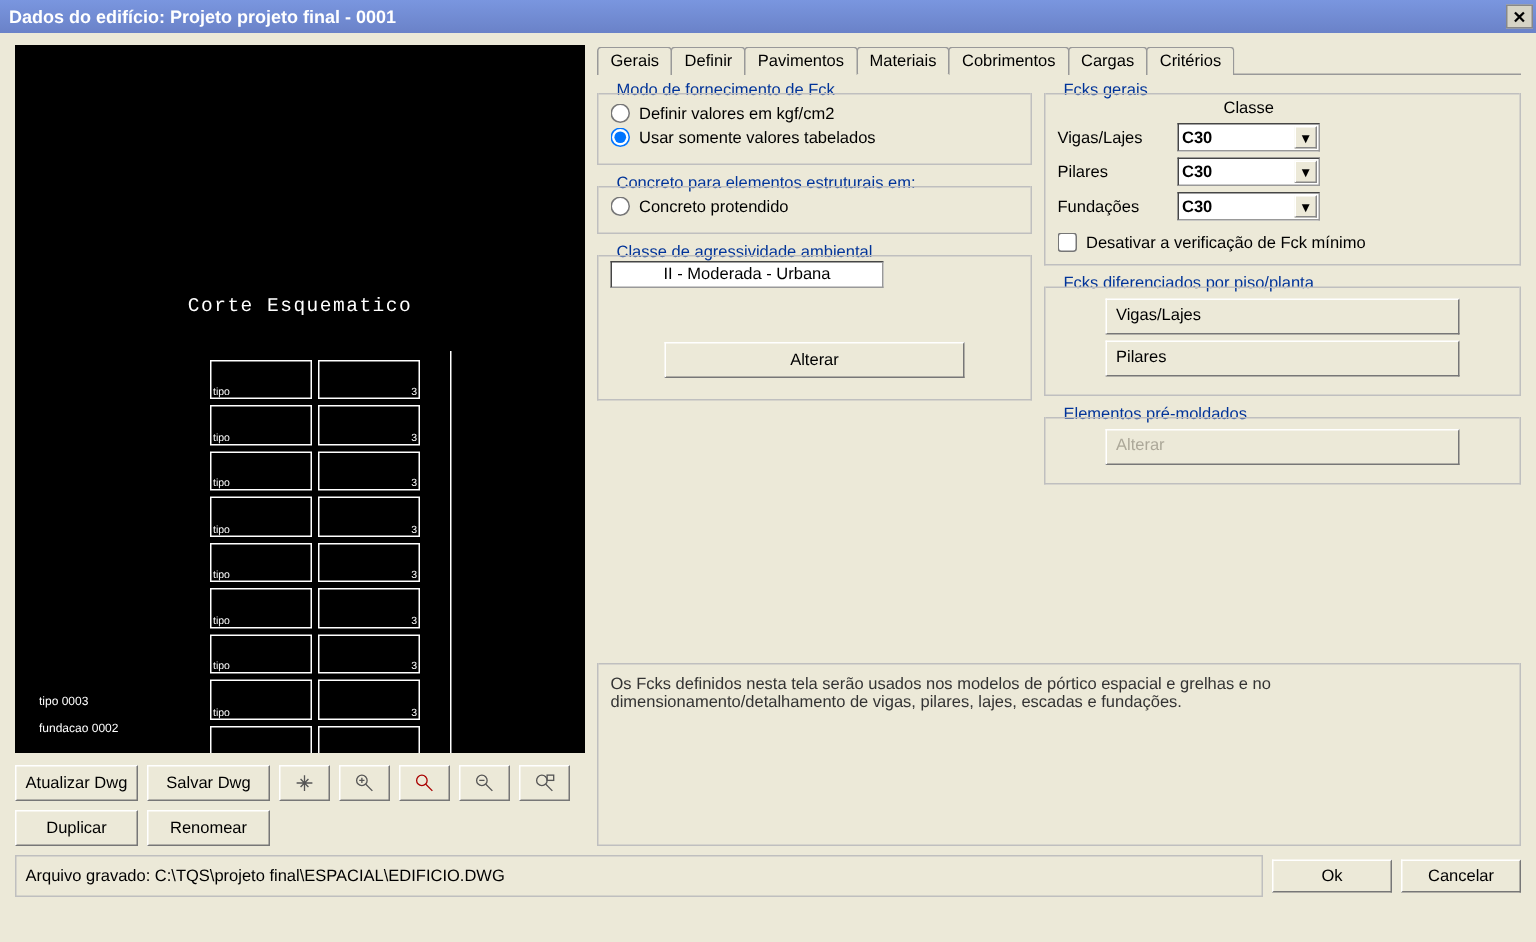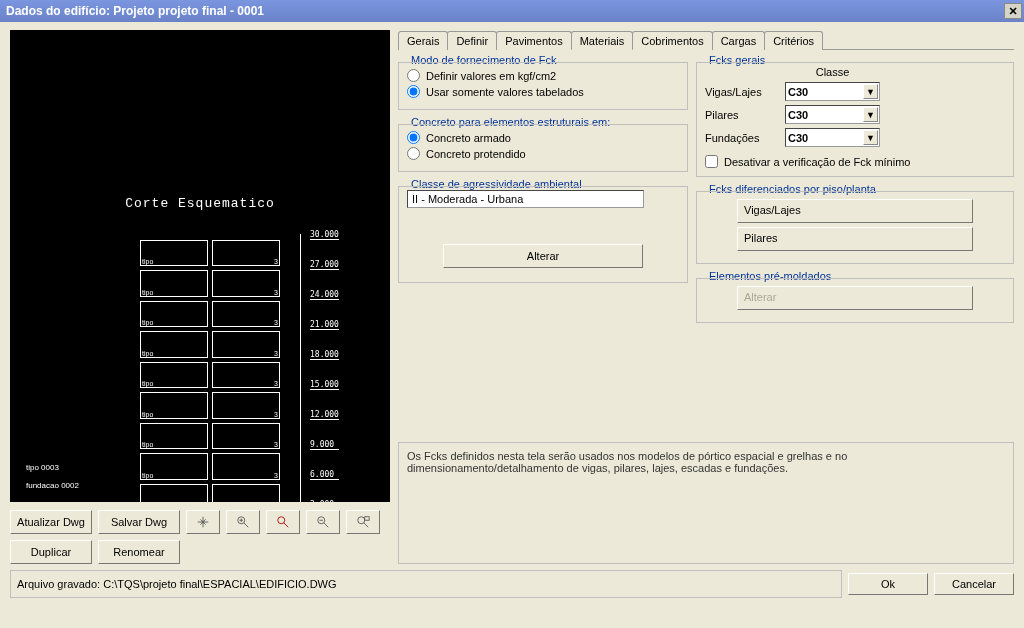--- a/index.html
+++ b/index.html
@@ -42,21 +42,21 @@
     .radio-row input { margin:0; }
     .drop-row { display:flex; align-items:center; margin:4px 0; font-size:11px;}
     .drop-row label { width:80px; }
     .select-box { width:95px; height:19px; background:#fff; border:1px inset #999; display:flex; align-items:center; padding:0 2px; font-size:11px; position:relative;font-weight:bold;}
     .select-box .arrow { width:15px; height:15px; background:#ECE9D8; border:1px solid #888; border-top-color:#fff; border-left-color:#fff; position:absolute; right:1px; top:1px; display:flex; align-items:center; justify-content:center; font-size:9px;}
     .chk-row { display:flex; align-items:center; gap:6px; margin-top:8px; font-size:11px;}
     .chk-row input{margin:0}
     .wide-btn { width:236px; margin:4px auto; display:block;}
     .disabled-box { color:#A0A0A0; }
     .disabled-box .btn { color:#ACA899; }
-    .text-box { background:#fff; border:1px inset #999; padding:2px 4px; font-size:11px; height:18px; width:237px; }
+    .text-box { background:#fff; border:1px inset #999; padding:2px 4px; font-size:11px; height:18px; width:182px;text-align:center; }
     .status-text { border:1px solid #BFBFBF; border-top:none; padding:8px; font-size:11px; color:#333; position:relative; margin-top:14px; flex:1; min-height:80px;}
     .status-text .gbox-border-top{border-top:1px solid #BFBFBF;}
     .footer { margin-top:6px; display:flex; align-items:center; gap:6px; }
     .filepath-box { flex:1; border:1px solid #BFBFBF; padding:1px 6px; height:28px; display:flex; align-items:center; font-size:11px;}
     .foot-btn { width:80px; height:22px; }
     svg{width:14px;height:14px}
   </style>
 </head>
 <body>
 
@@ -66,32 +66,20 @@
   <div class="close-btn">✕</div>
 </div>
 
 <div class="content">
   <div class="layout">
 
     <div class="left-panel">
       <div class="preview">
         <div class="preview-title">Corte Esquematico</div>
         <div class="axes-line"></div>
-        <div class="tick-labels" id="ticks">
-            <div class="tick">30.000</div>
-            <div class="tick">27.000</div>
-            <div class="tick">24.000</div>
-            <div class="tick">21.000</div>
-            <div class="tick">18.000</div>
-            <div class="tick">15.000</div>
-            <div class="tick">12.000</div>
-            <div class="tick">9.000</div>
-            <div class="tick">6.000</div>
-            <div class="tick">3.000</div>
-          </div>
         <div class="building" id="building">
             <div class="bldg-row">
               <div class="bldg-cell"></div>
               <div class="bldg-cell"></div>
             </div>
             <div class="bldg-row">
               <div class="bldg-cell"></div>
               <div class="bldg-cell"></div>
             </div>
             <div class="bldg-row">
@@ -227,24 +215,20 @@
                 <input type="radio" name="fckmode" style="">
                 <span>Definir valores em kgf/cm2</span>
               </div>
             <div class="radio-row">
                 <input type="radio" name="fckmode" checked="" style="">
                 <span>Usar somente valores tabelados</span>
               </div>
           </div>
           <div class="gbox" data-title="Concreto para elementos estruturais em:">
             <div class="gbox-border-top"></div>
-            <div class="radio-row">
-                <input type="radio" name="ctype" checked="" style="">
-                <span>Concreto armado</span>
-              </div>
             <div class="radio-row">
                 <input type="radio" name="ctype" style="">
                 <span>Concreto protendido</span>
               </div>
           </div>
           <div class="gbox" data-title="Classe de agressividade ambiental" style="padding-bottom:14px;">
             <div class="gbox-border-top"></div>
             <div class="text-box">II - Moderada - Urbana</div>
             <div style="height:30px"></div>
             <div class="btn" style="width:200px; margin:6px auto 0 auto;">Alterar</div>

